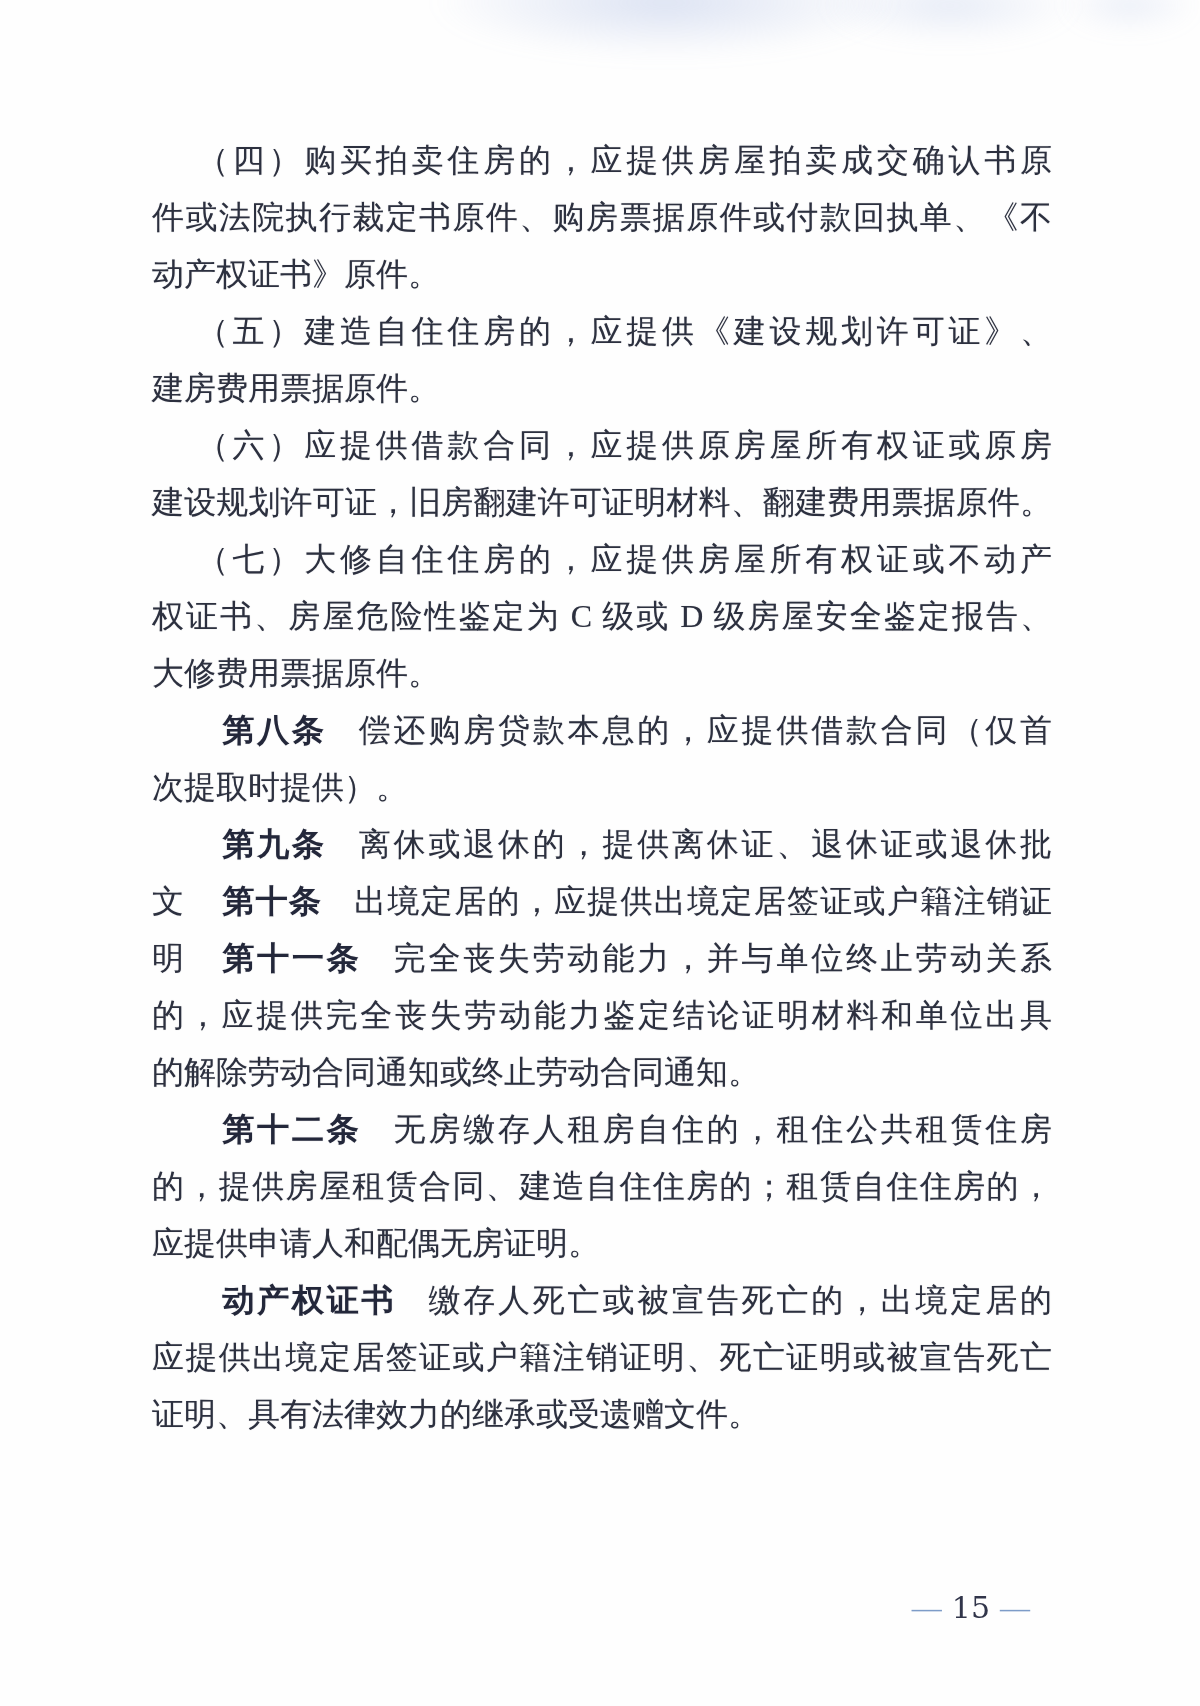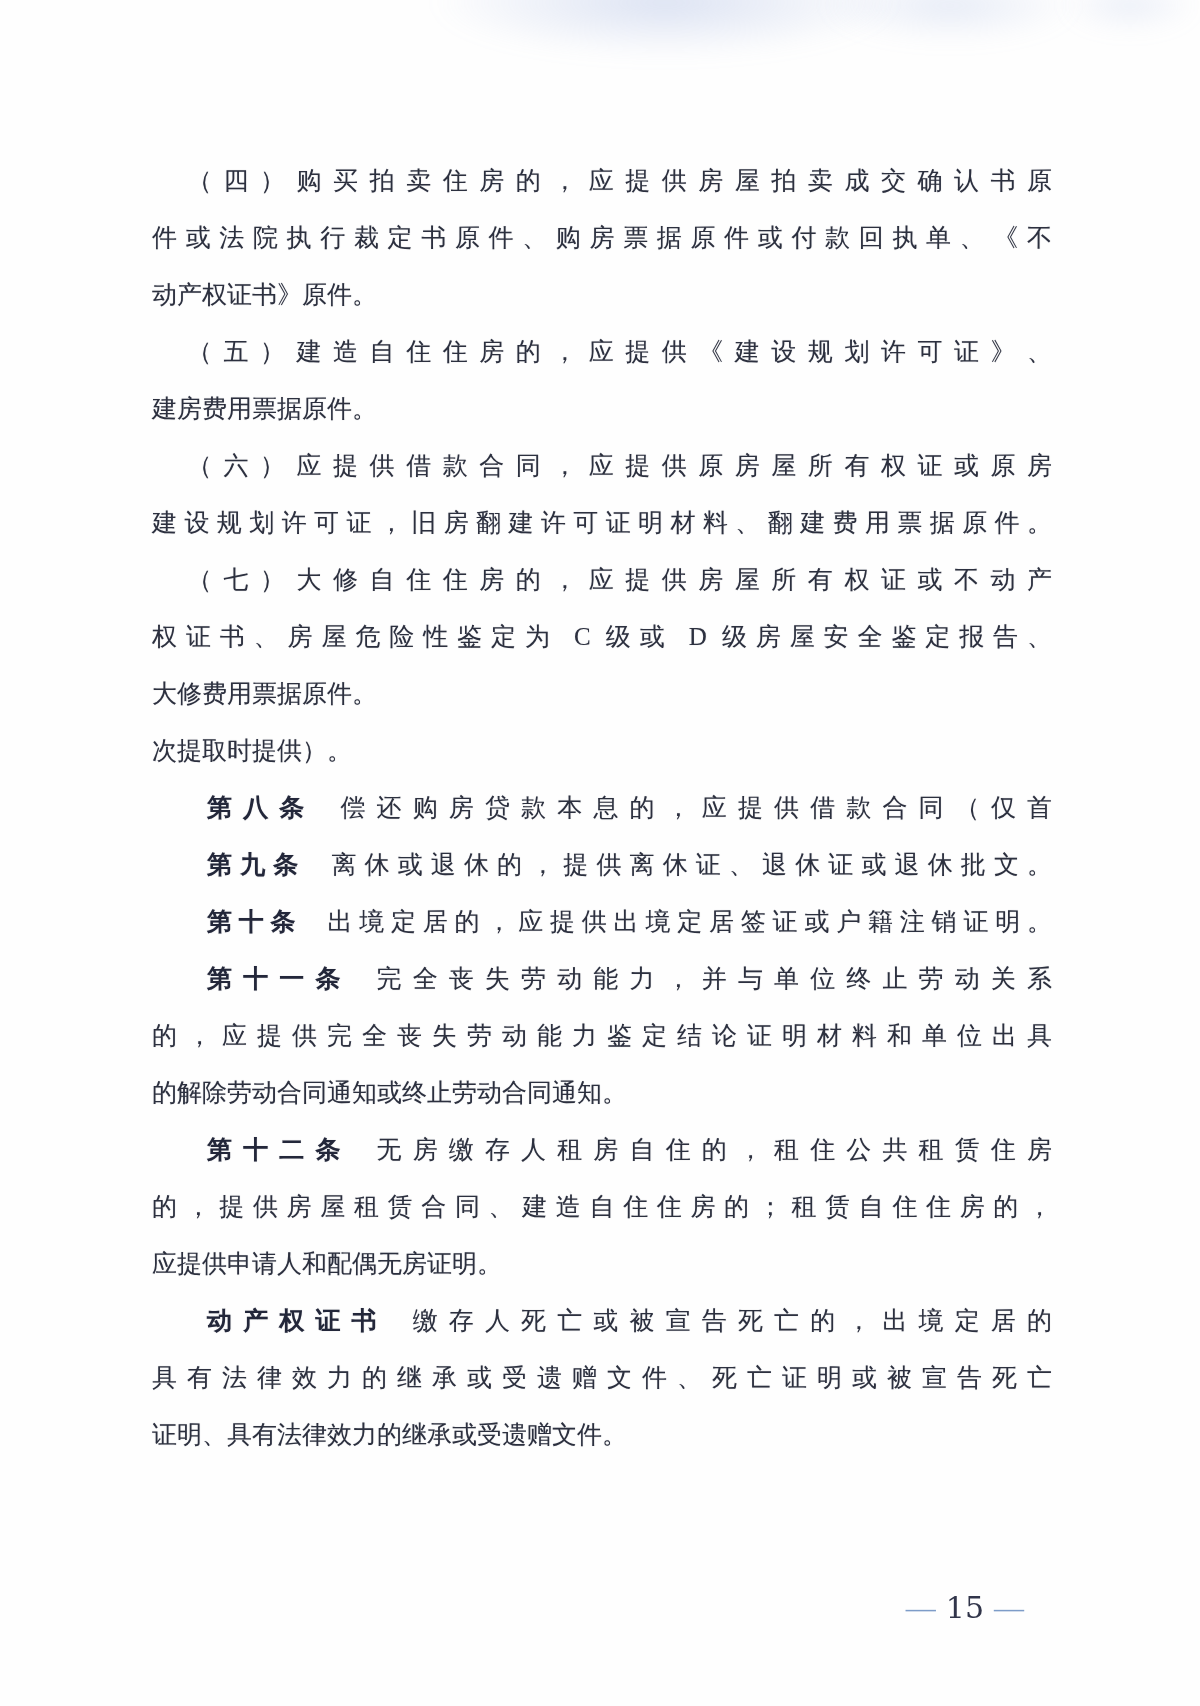--- a/index.html
+++ b/index.html
@@ -29,23 +29,23 @@
     left: 820px; top: -20px; width: 260px; height: 64px;
     background: radial-gradient(ellipse at 50% 40%, rgba(140,164,218,0.20), rgba(140,164,218,0) 70%);
   }
   .artifact.a3 {
     left: 1060px; top: -14px; width: 140px; height: 48px;
     background: radial-gradient(ellipse at 50% 40%, rgba(140,164,218,0.16), rgba(140,164,218,0) 70%);
   }
   .content {
     position: absolute;
     left: 152px;
-    top: 152px;
+    top: 132px;
     width: 900px;
-    font-size: 25px;
+    font-size: 32px;
     line-height: 57px;
     color: #2c303f;
     text-shadow: 0 0 1px rgba(44,48,63,0.30);
   }
   .para { margin: 0; }
   .line {
     height: 57px;
     overflow: visible;
     text-align: justify;
     text-justify: inter-character;
@@ -55,21 +55,21 @@
   .line.indent-bold  { text-indent: 2.2em; }
   .line.indent-paren { text-indent: 1.4em; }
   .article-no {
     font-weight: 700;
     margin-right: 1em;
     color: #23273a;
   }
   .pagenum {
     position: absolute;
     top: 1588px;
-    right: 166px;
+    right: 160px;
     font-size: 30px;
     line-height: 40px;
     white-space: nowrap;
   }
   .pagenum .dash {
     color: #7d9cc8;
     margin: 0 10px;
     letter-spacing: 0;
   }
   .pagenum .num {
@@ -98,42 +98,42 @@
       <div class="para">
         <div class="line fill indent-paren"><span>（六）应提供借款合同，应提供原房屋所有权证或原房</span></div>
         <div class="line fill"><span>建设规划许可证，旧房翻建许可证明材料、翻建费用票据原件。</span></div>
       </div>
       <div class="para">
         <div class="line fill indent-paren"><span>（七）大修自住住房的，应提供房屋所有权证或不动产</span></div>
         <div class="line fill"><span>权证书、房屋危险性鉴定为 C 级或 D 级房屋安全鉴定报告、</span></div>
         <div class="line end"><span>大修费用票据原件。</span></div>
       </div>
       <div class="para">
+        <div class="line fill indent-bold"><span class="article-no">第八条</span><span>偿还购房贷款本息的，应提供借款合同（仅首</span></div>
         <div class="line end"><span>次提取时提供）。</span></div>
-        <div class="line fill indent-bold"><span class="article-no">第八条</span><span>偿还购房贷款本息的，应提供借款合同（仅首</span></div>
       </div>
       <div class="para">
         <div class="line fill indent-bold"><span class="article-no">第九条</span><span>离休或退休的，提供离休证、退休证或退休批文。</span></div>
       </div>
       <div class="para">
         <div class="line fill indent-bold"><span class="article-no">第十条</span><span>出境定居的，应提供出境定居签证或户籍注销证明。</span></div>
       </div>
       <div class="para">
         <div class="line fill indent-bold"><span class="article-no">第十一条</span><span>完全丧失劳动能力，并与单位终止劳动关系</span></div>
         <div class="line fill"><span>的，应提供完全丧失劳动能力鉴定结论证明材料和单位出具</span></div>
         <div class="line end"><span>的解除劳动合同通知或终止劳动合同通知。</span></div>
       </div>
       <div class="para">
         <div class="line fill indent-bold"><span class="article-no">第十二条</span><span>无房缴存人租房自住的，租住公共租赁住房</span></div>
         <div class="line fill"><span>的，提供房屋租赁合同、建造自住住房的；租赁自住住房的，</span></div>
         <div class="line end"><span>应提供申请人和配偶无房证明。</span></div>
       </div>
       <div class="para">
         <div class="line fill indent-bold"><span class="article-no">动产权证书</span><span>缴存人死亡或被宣告死亡的，出境定居的</span></div>
-        <div class="line fill"><span>具有法律效力的继承或受遗赠文件、死亡证明或被宣告死亡</span></div>
+        <div class="line fill"><span>应提供出境定居签证或户籍注销证明、死亡证明或被宣告死亡</span></div>
         <div class="line end"><span>证明、具有法律效力的继承或受遗赠文件。</span></div>
       </div>
     </div>
 
   <div class="pagenum">
     <span class="dash">—</span><span class="num">15</span><span class="dash">—</span>
   </div>
 </div>
 
 </body></html>

